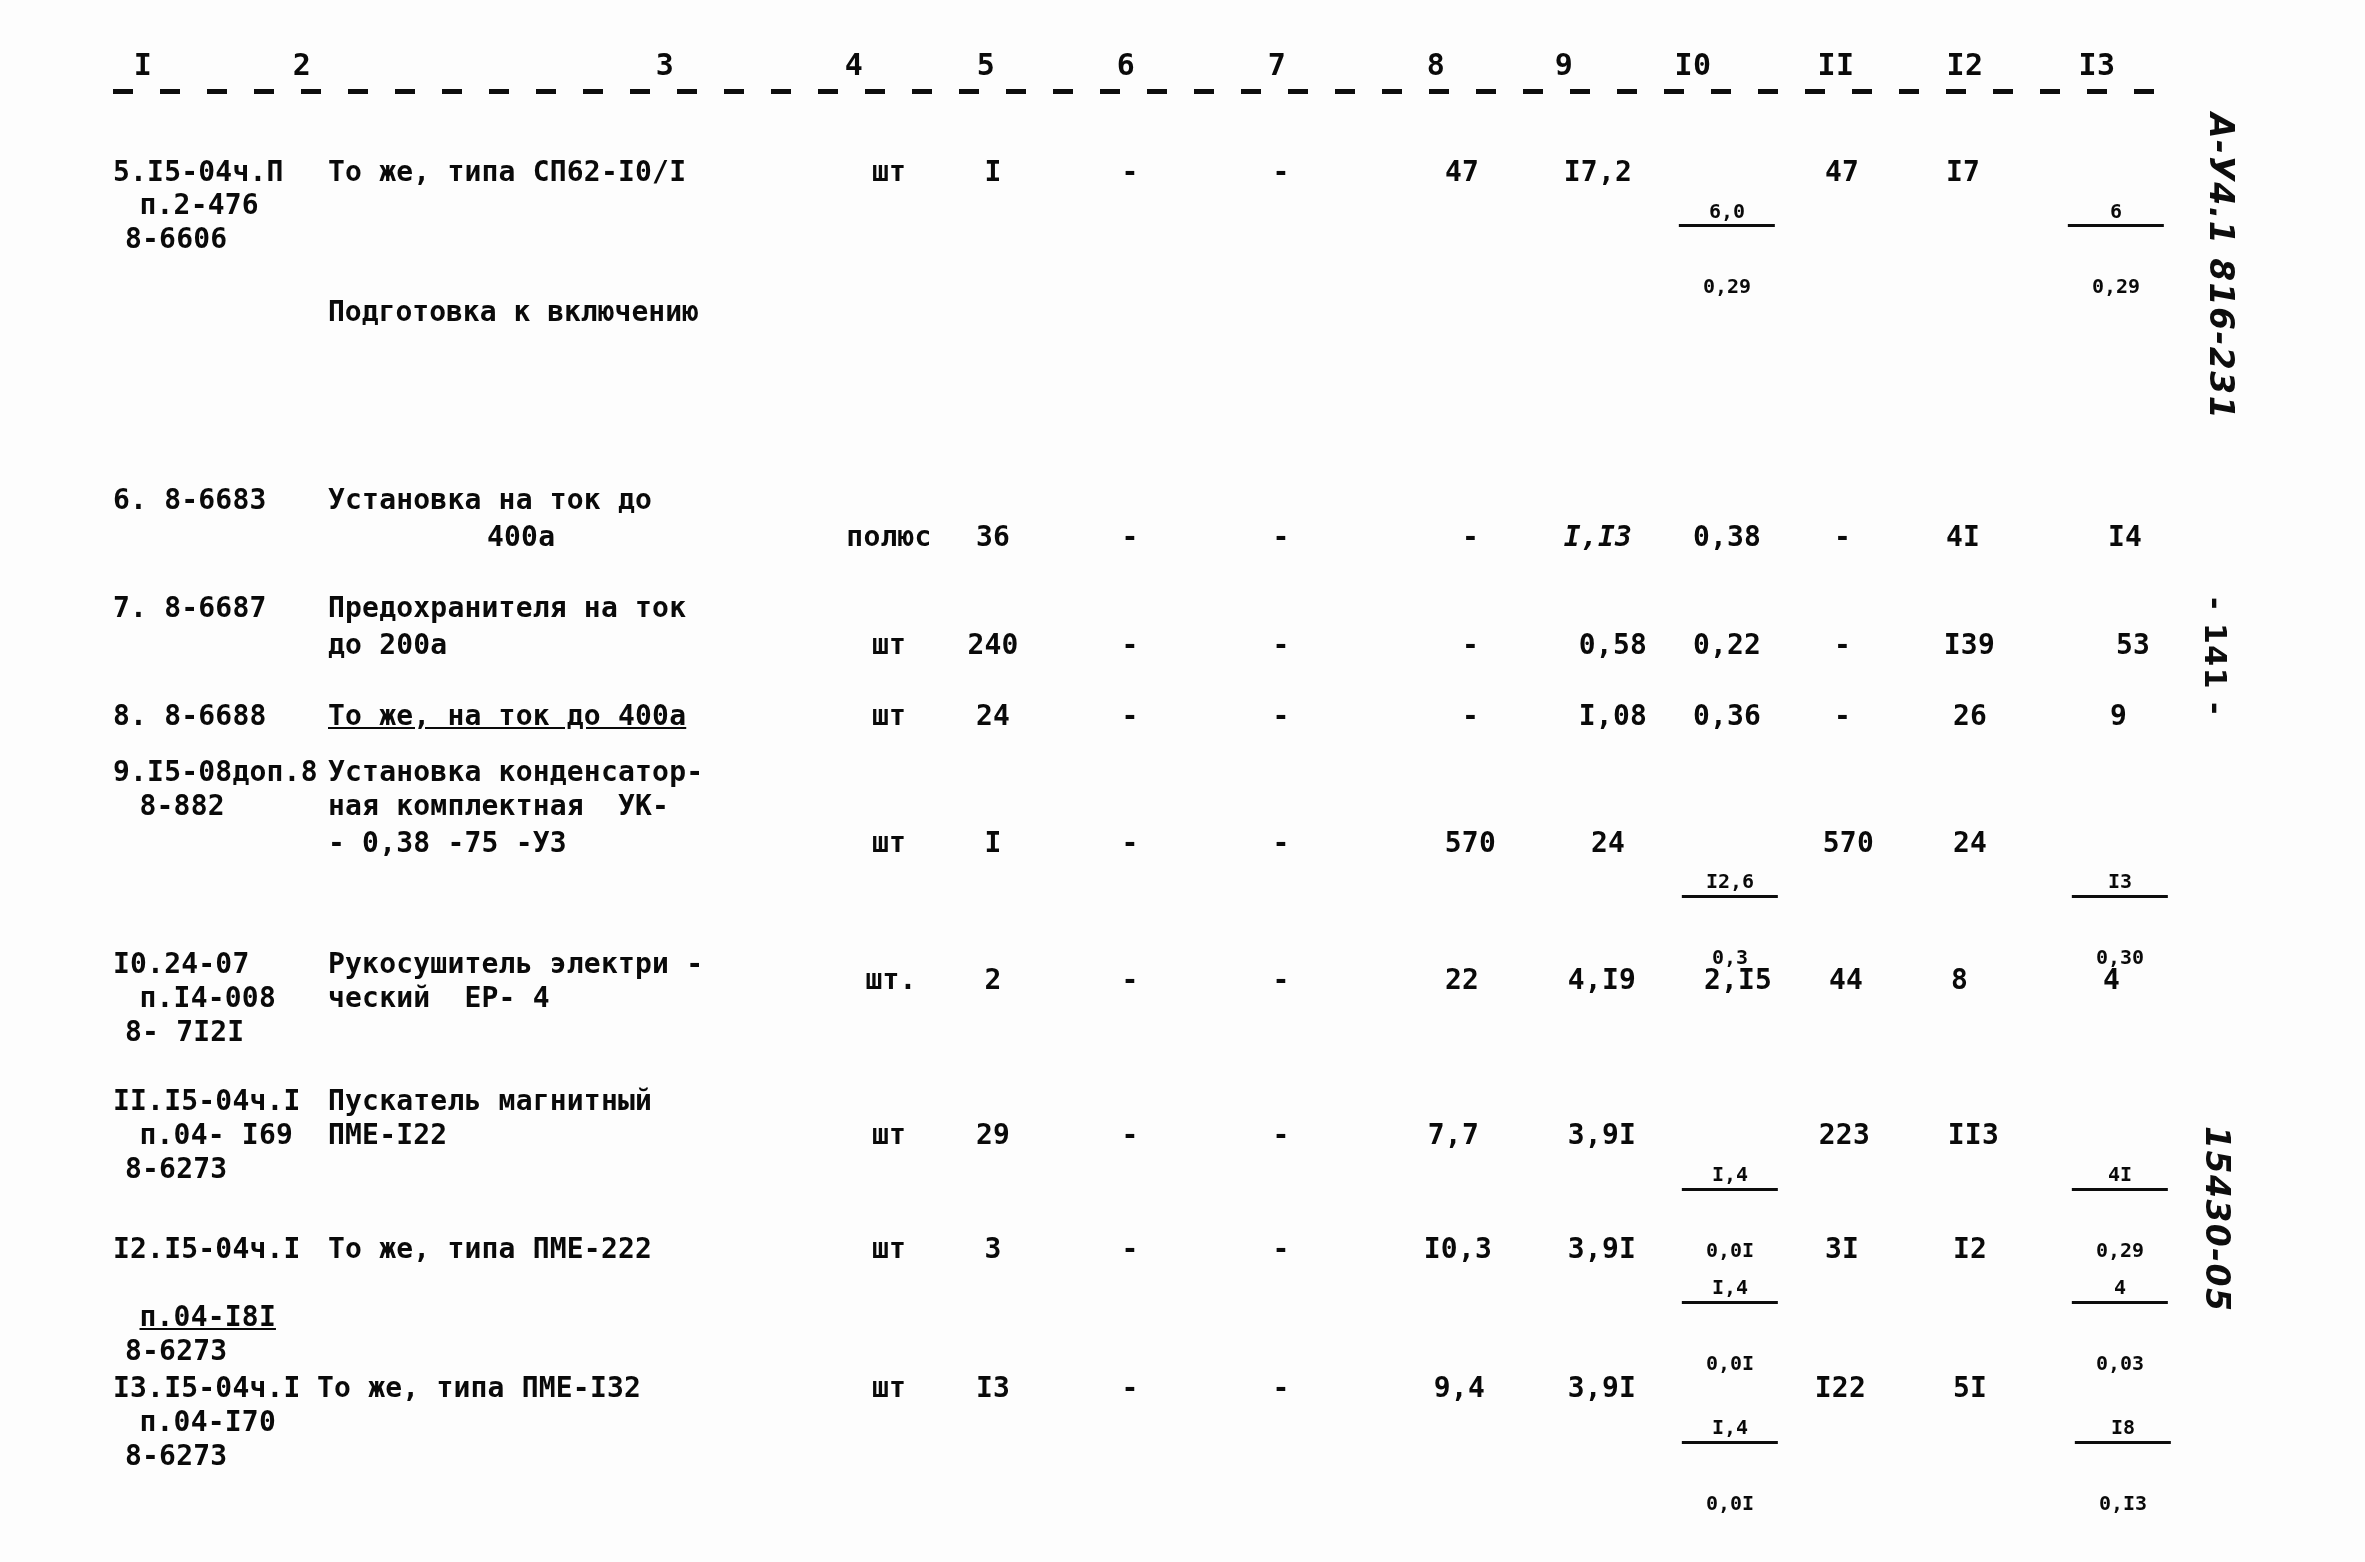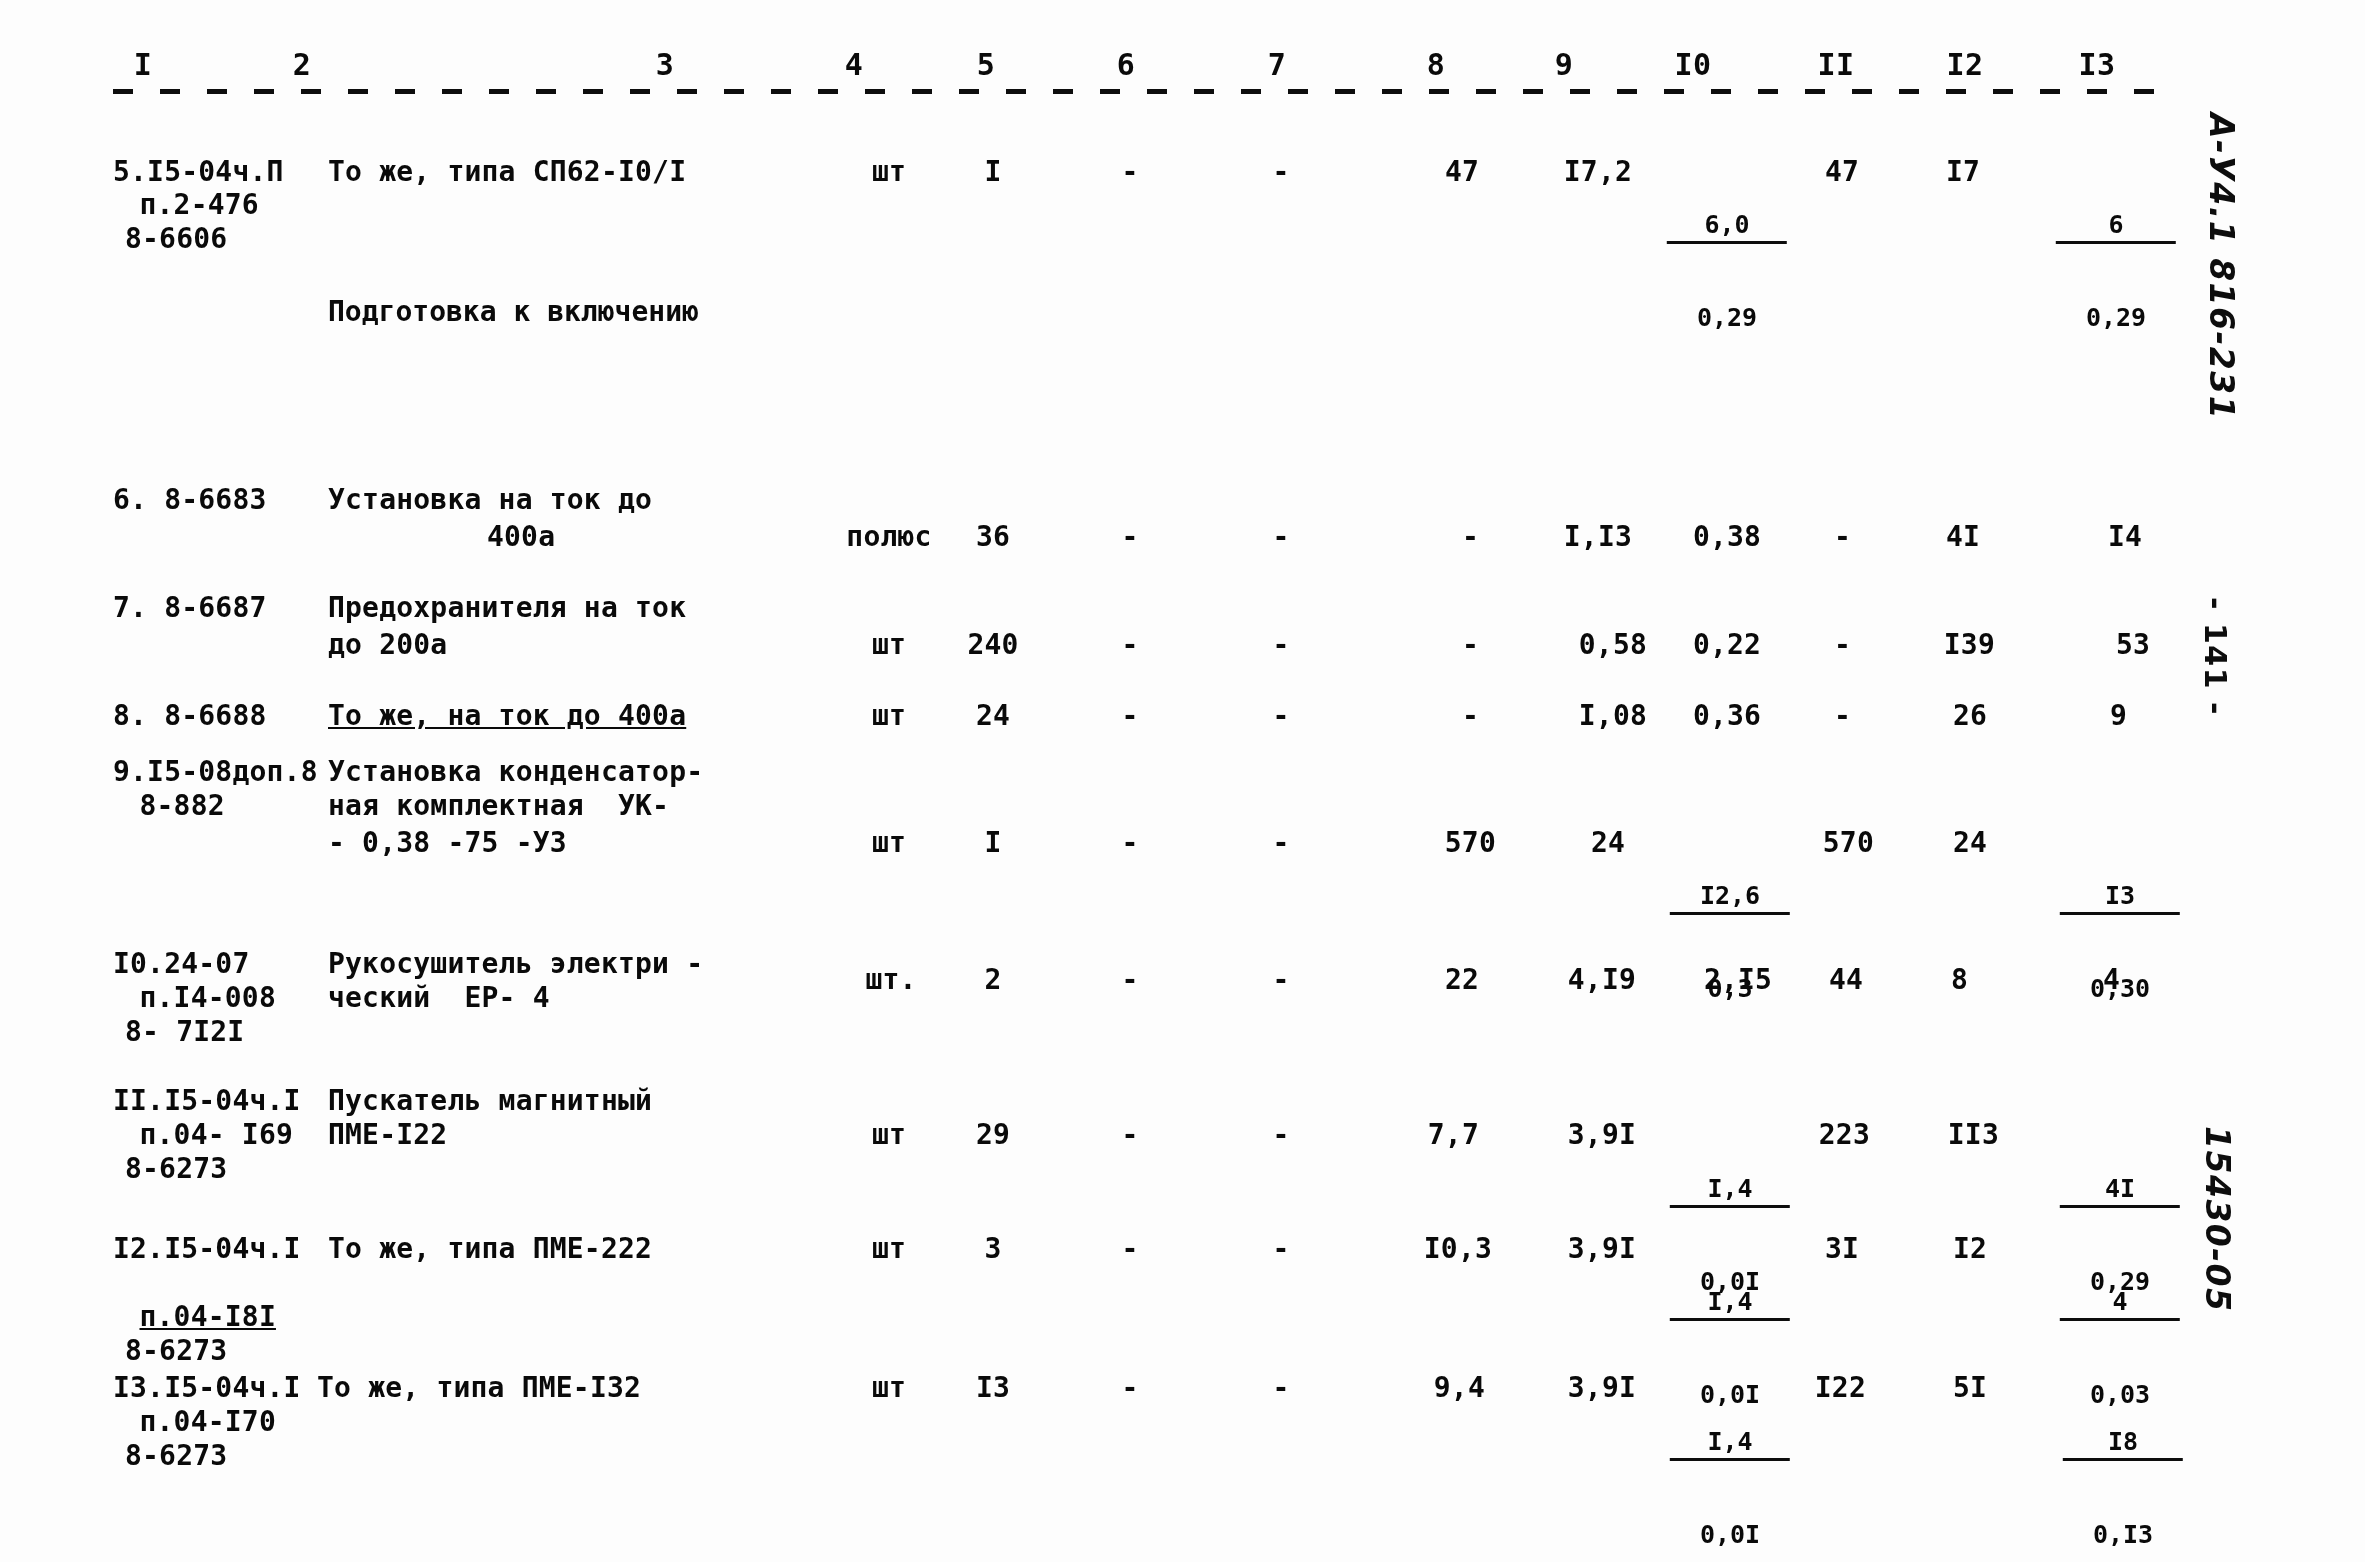--- a/index.html
+++ b/index.html
@@ -69,21 +69,21 @@
     letter-spacing: 0.2px;
   }
   .c-right { transform: translateX(-100%); }
   .c-center { transform: translateX(-50%); text-align: right; }
 
   
   .frac {
     position: absolute;
     transform: translateX(-50%);
     text-align: center;
-    font-size: 25px;
+    font-size: 20px;
     font-weight: 700;
     line-height: 1.15;
     white-space: pre;
   }
   .frac .num {
     display: block;
     border-bottom: 3px solid #0d0d0d;
     padding: 0 1.5px 1.5px 1.5px;
   }
   .frac .den {
@@ -183,21 +183,21 @@
 
     <div class="row" style="height:0;">
       <span class="cell" style="left:0px;   top:200px;">6. 8-6683</span>
       <span class="cell" style="left:215px; top:200px;">Установка на ток до</span>
       <span class="cell" style="left:374px; top:237px;">400а</span>
       <span class="cell c-center" style="left:776px;top:237px;">полюс</span>
       <span class="cell c-center" style="left:880px;top:237px;">36</span>
       <span class="cell c-center" style="left:1017px;top:237px;">-</span>
       <span class="cell c-center" style="left:1168px;top:237px;">-</span>
       <span class="cell c-right" style="left:1366px;top:237px;">-</span>
-      <span class="cell c-right" style="left:1519px;top:237px;">I,I3</span>
+      <span class="cell c-right" style="left:1519px;top:237px;font-style:italic;">I,I3</span>
       <span class="cell c-center" style="left:1614px;top:237px;">0,38</span>
       <span class="cell c-right" style="left:1738px;top:237px;">-</span>
       <span class="cell c-right" style="left:1867px;top:237px;">4I</span>
       <span class="cell c-right" style="left:2029px;top:237px;">I4</span>
     </div>
 
     <div class="row" style="height:0;">
       <span class="cell" style="left:0px;   top:308px;text-align:center;">7. 8-6687</span>
       <span class="cell" style="left:215px; top:308px;">Предохранителя на ток</span>
       <span class="cell" style="left:215px; top:345px;">до 200а</span>

